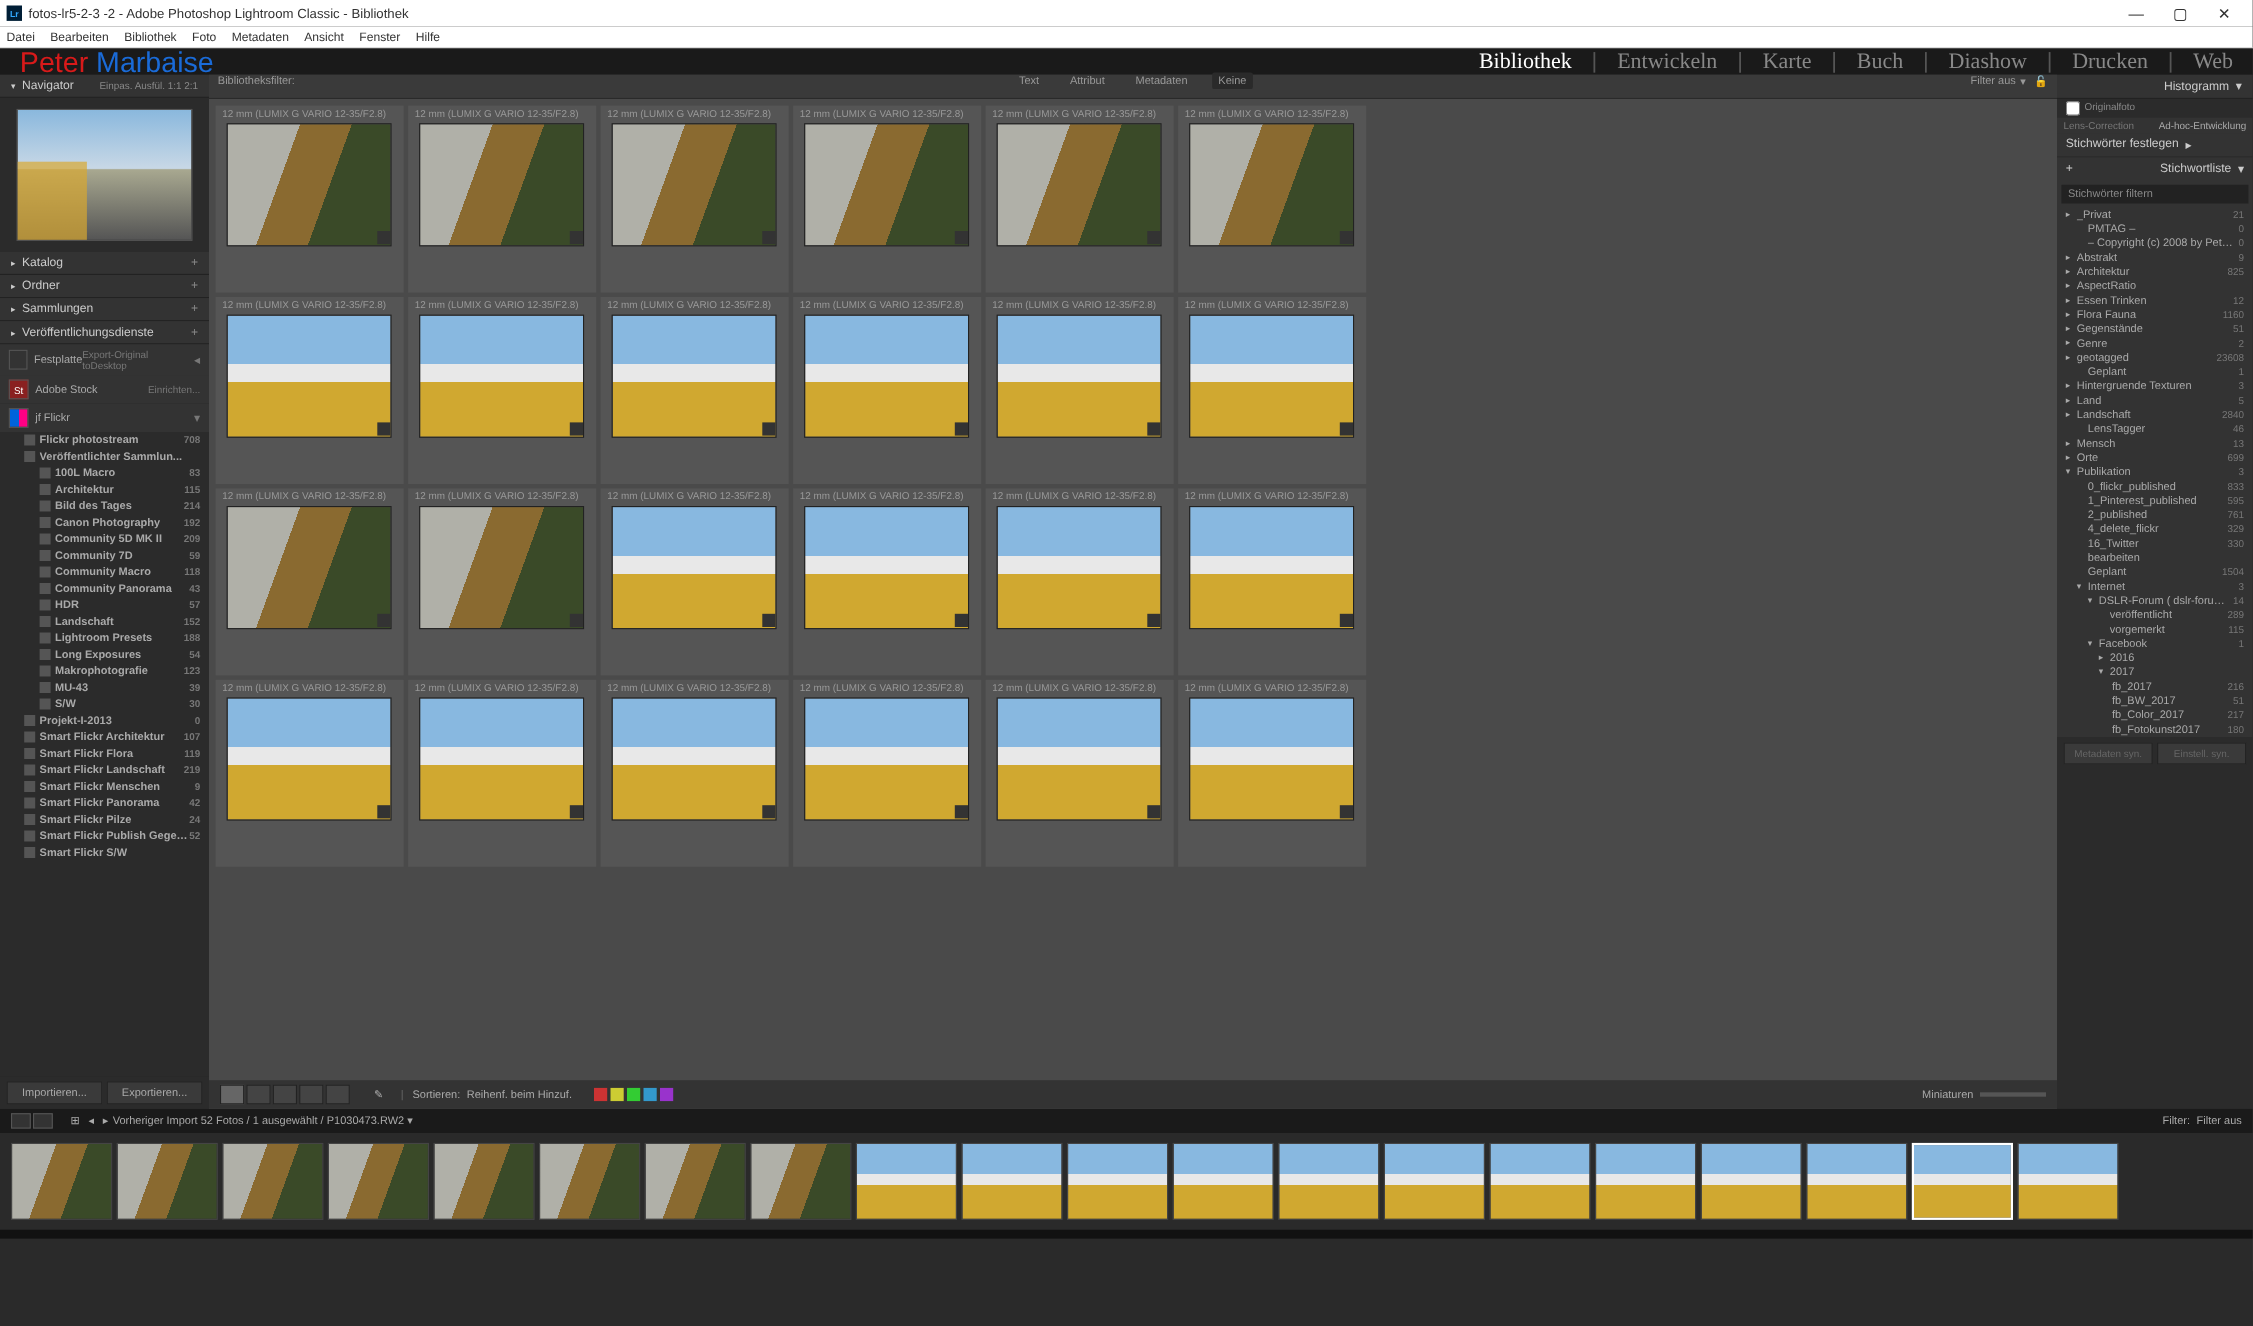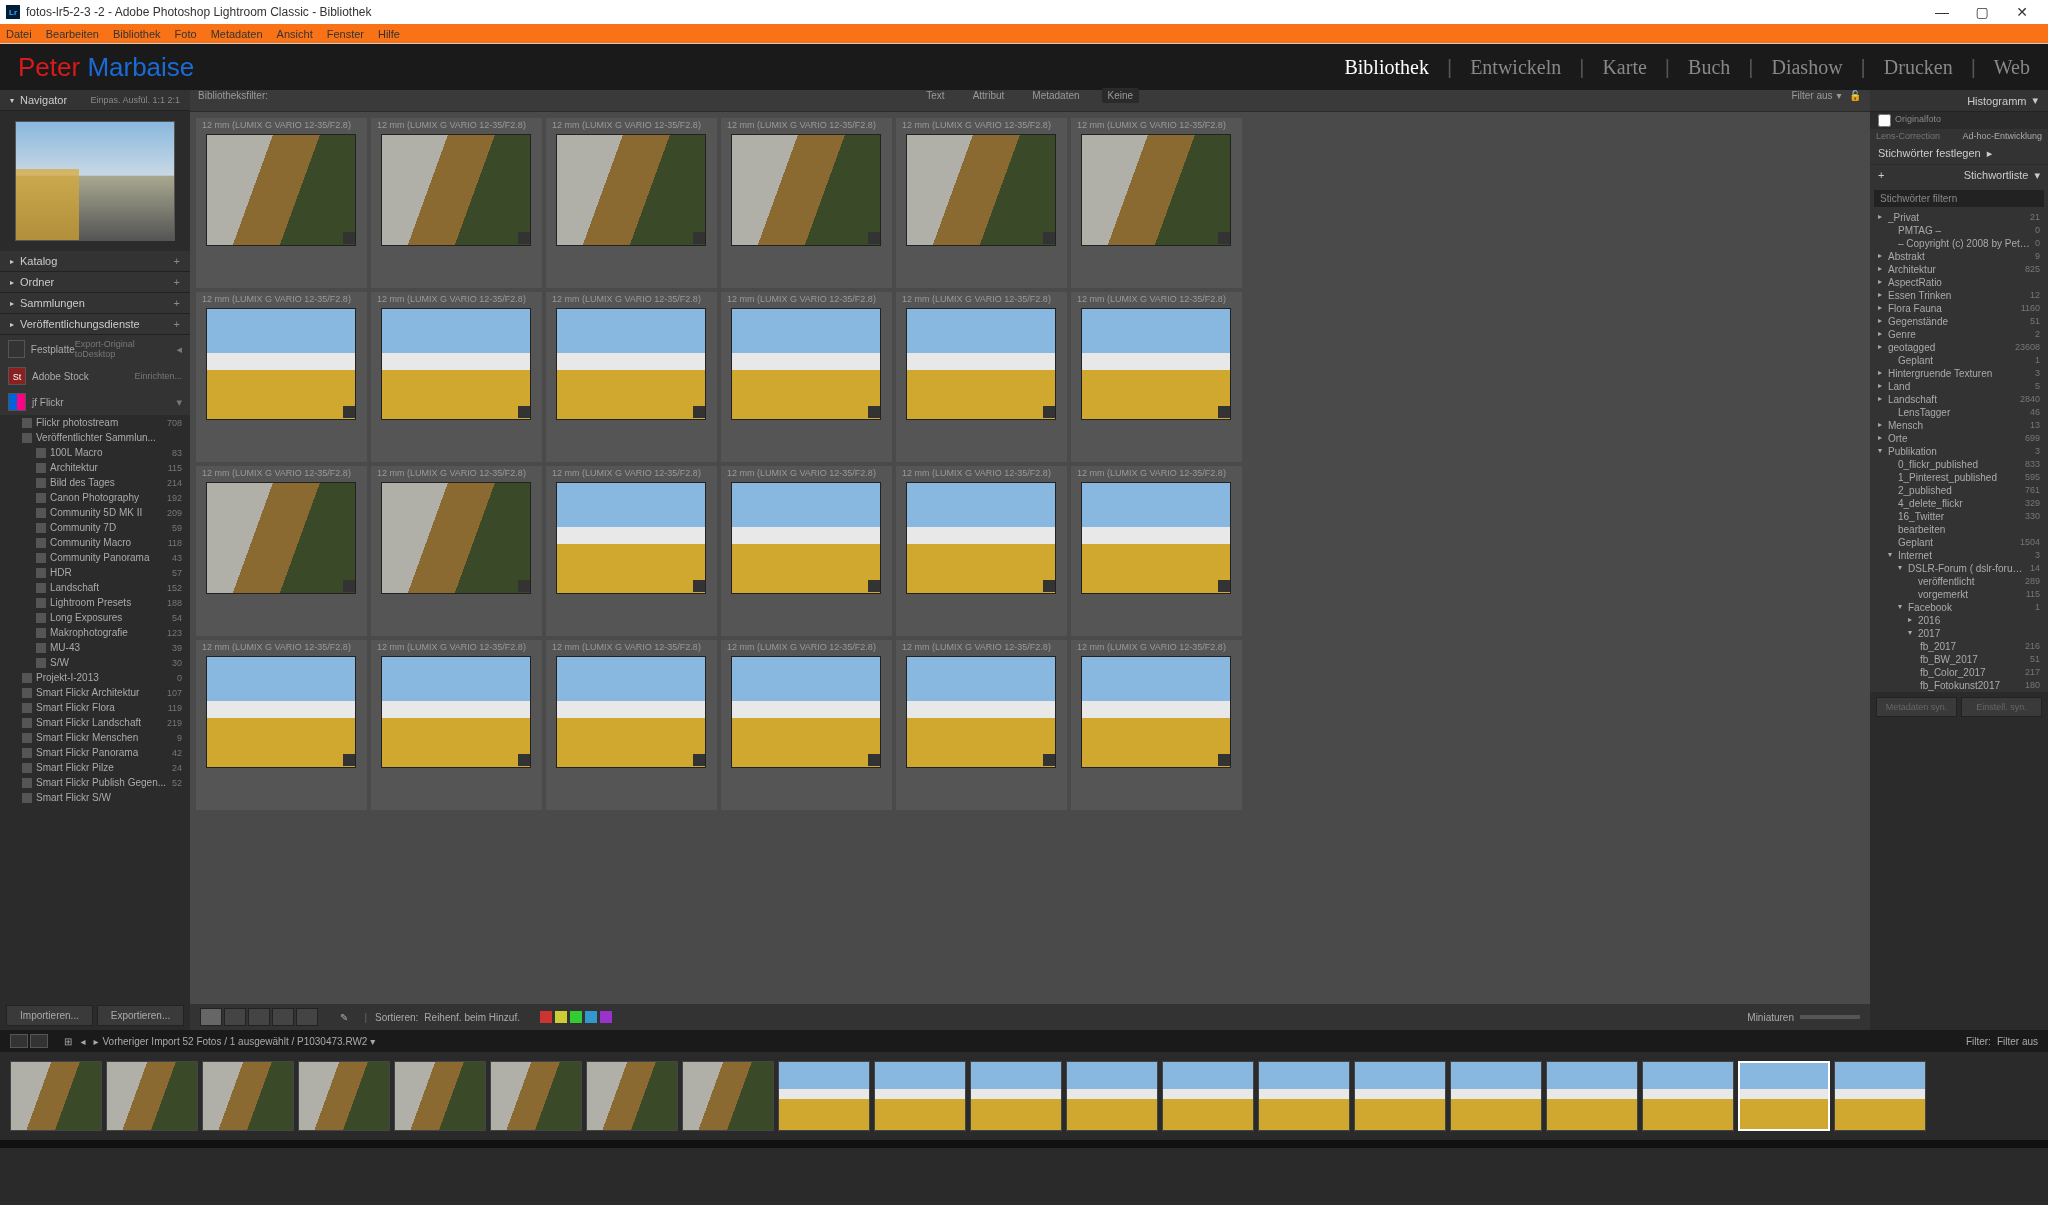--- a/index.html
+++ b/index.html
@@ -5,25 +5,25 @@
 * { margin: 0; padding: 0; box-sizing: border-box; font-family: "Segoe UI", Tahoma, sans-serif; }
 body { background: #2a2a2a; color: #aaa; font-size: 11px; overflow: hidden; width: 2048px; height: 1205px; }
 
 
 .titlebar { background: #fff; height: 24px; display: flex; align-items: center; padding: 0 6px; color: #333; }
 .titlebar .icon { width: 14px; height: 14px; background: #001e36; margin-right: 6px; display: flex; align-items: center; justify-content: center; color: #31a8ff; font-size: 8px; font-weight: bold; }
 .titlebar .title { flex: 1; font-size: 12px; }
 .titlebar .winbtn { width: 40px; height: 24px; display: flex; align-items: center; justify-content: center; font-size: 14px; }
 
 
-.menubar { background: #f97316; height: 20px; display: flex; align-items: center; padding: 0 6px; color: #333; border-bottom: 1px solid #ccc; }
+.menubar { background: #ffffff; height: 20px; display: flex; align-items: center; padding: 0 6px; color: #333; border-bottom: 1px solid #ccc; }
 .menubar .mi { margin-right: 14px; font-size: 11px; }
 
 
-.modulebar { background: #1a1a1a; height: 46px; display: flex; align-items: center; padding: 0 18px; }
+.modulebar { background: #1a1a1a; height: 24px; display: flex; align-items: center; padding: 0 18px; }
 .brand { font-family: "Brush Script MT", cursive; font-size: 26px; color: #1a6bd8; }
 .brand .pm1 { color: #d81a1a; }
 .modulebar .spacer { flex: 1; }
 .modulebar .mod { font-size: 20px; color: #888; margin-left: 18px; font-family: Georgia, serif; }
 .modulebar .mod.active { color: #fff; }
 .modulebar .sep { color: #555; margin-left: 18px; font-size: 20px; }
 
 
 .main { display: flex; height: 940px; }
 .leftcol { width: 190px; background: #2b2b2b; display: flex; flex-direction: column; }
@@ -36,21 +36,21 @@
 .panelhdr.right { justify-content: flex-end; }
 .panelhdr .plus { margin-left: auto; color: #888; }
 .panelhdr .nav-controls { margin-left: auto; font-size: 9px; color: #888; }
 
 
 .navpreview { width: 160px; height: 120px; margin: 10px auto; background: linear-gradient(to bottom, #8ab8dd 0%, #c8d8e6 45%, #a8a890 46%, #555 100%); border: 1px solid #555; position: relative; }
 .navpreview .fg { position: absolute; left: 0; bottom: 0; width: 40%; height: 60%; background: #d8a830; opacity: 0.7; }
 
 
 .tree { flex: 1; overflow-y: auto; background: #2b2b2b; }
-.tree .row { display: flex; align-items: center; padding: 2px 8px; font-size: 10px; color: #aaa; }
+.tree .row { display: flex; padding: 2px 8px; font-size: 10px; color: #aaa; font-weight: bold; }
 .tree .row .lbl { flex: 1; white-space: nowrap; overflow: hidden; text-overflow: ellipsis; }
 .tree .row .cnt { color: #777; font-size: 9px; }
 .tree .row.l1 { padding-left: 22px; }
 .tree .row.l2 { padding-left: 36px; }
 .tree .row .square { width: 10px; height: 10px; margin-right: 4px; display: inline-block; }
 .pubrow { display: flex; align-items: center; padding: 4px 8px; background: #333; }
 .pubrow .ic { width: 18px; height: 18px; margin-right: 6px; background: #333; border: 1px solid #555; }
 .pubrow.stock .ic { background: #8a2020; }
 .pubrow.flickr .ic { background: linear-gradient(90deg, #0063dc 50%, #ff0084 50%); }
 .pubrow .lbl { flex: 1; font-size: 10px; }

